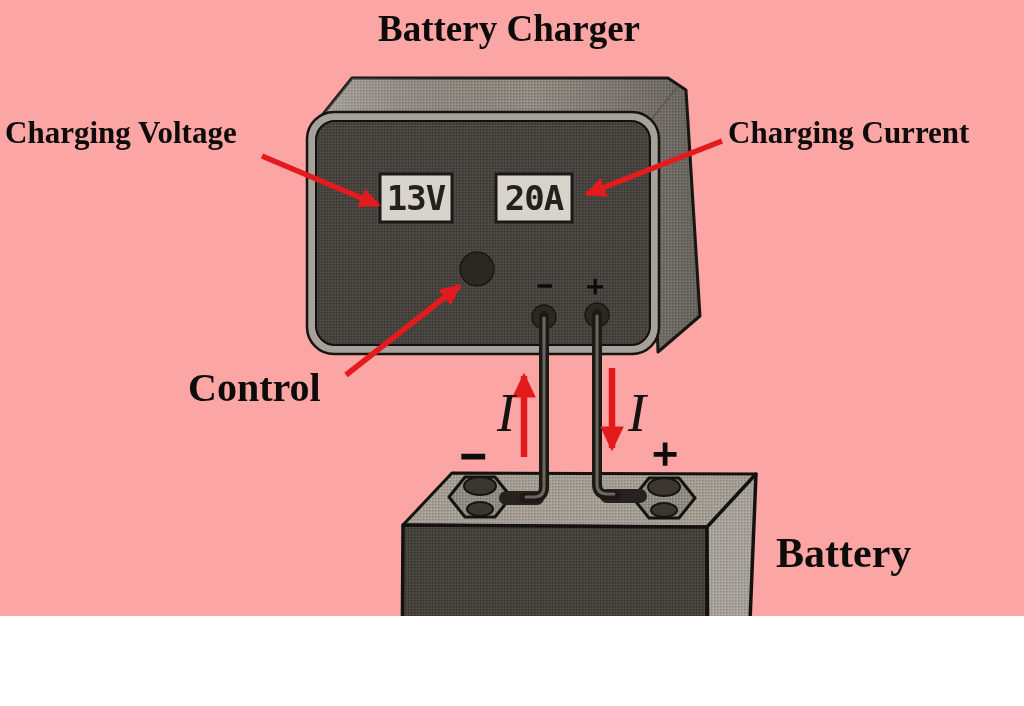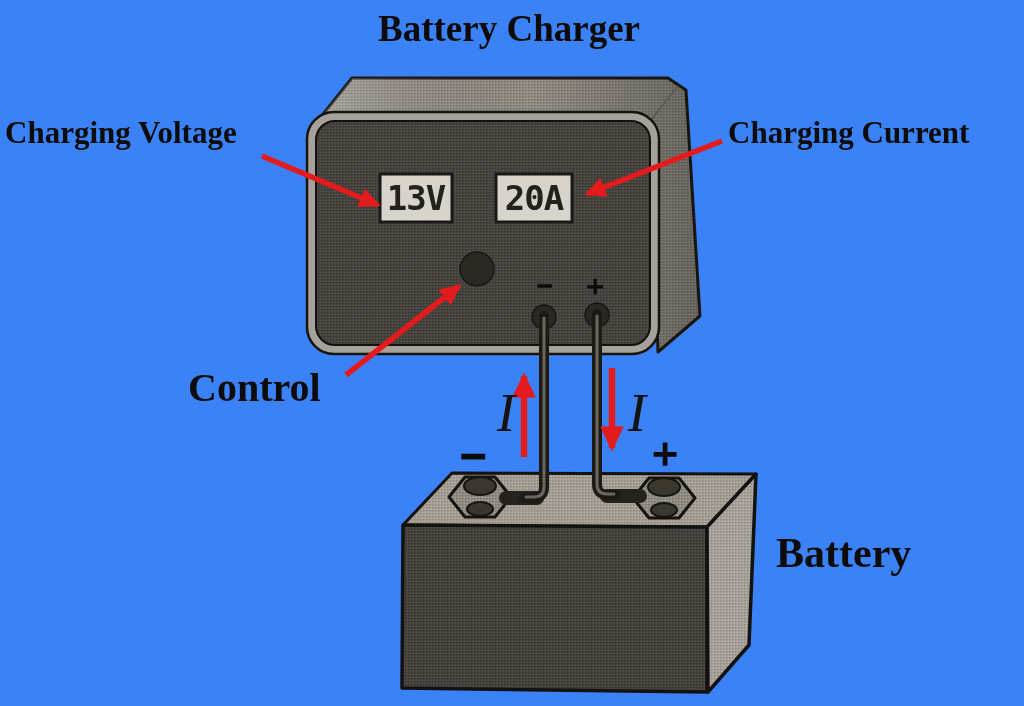--- a/index.html
+++ b/index.html
@@ -1,16 +1,16 @@
 <!DOCTYPE html>
 <html><head>
 <meta charset="utf-8">
 <style>
   html,body{margin:0;padding:0;background:#ffffff;}
-  .stage{position:relative;width:1024px;height:706px;background:#3b82f6;overflow:hidden;
+  .stage{position:relative;width:1024px;height:616px;background:#fca5a5;overflow:hidden;
          font-family:"Liberation Serif", serif;}
   svg{display:block;}
   .t-label{font-family:"Liberation Serif", serif;font-weight:bold;fill:#0d0c0b;}
   .t-title{font-family:"Liberation Serif", serif;font-weight:bold;fill:#0c0b0a;}
   .t-display{font-family:"DejaVu Sans Mono", monospace;font-weight:bold;fill:#24211d;letter-spacing:-1px;}
   .t-current{font-family:"Liberation Serif", serif;font-style:italic;fill:#15130f;}
   .t-mark{font-family:"Liberation Serif", serif;font-weight:bold;fill:#0d0c0a;}
 </style>
 </head>
 <body>

